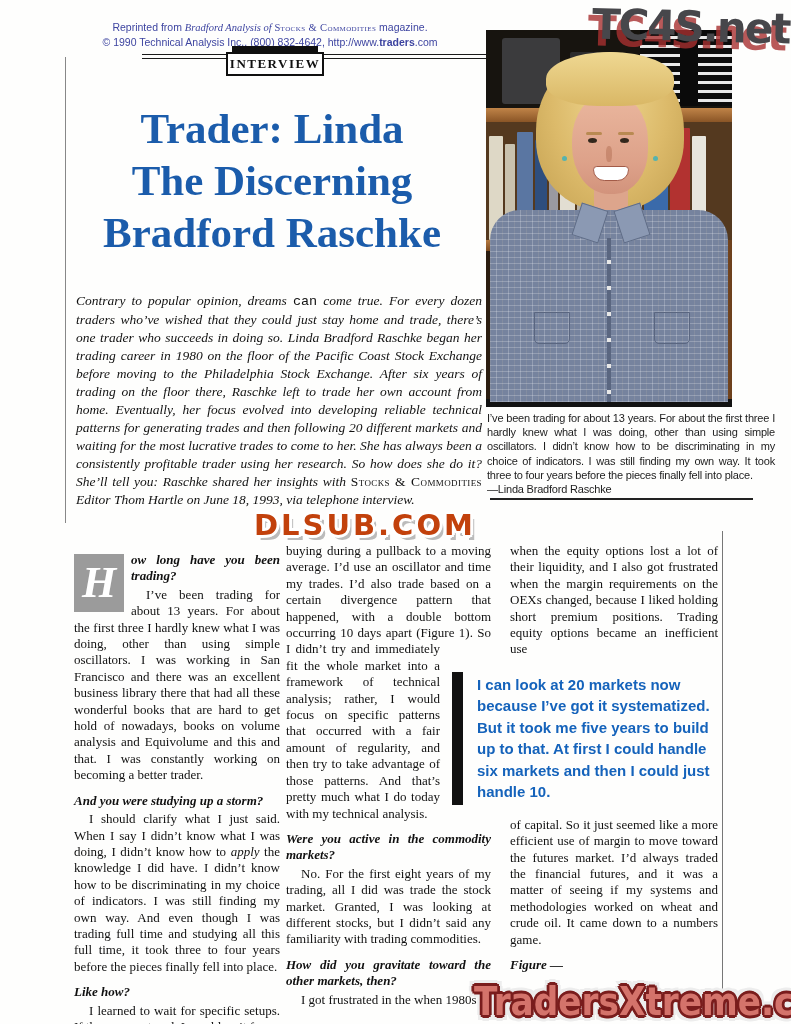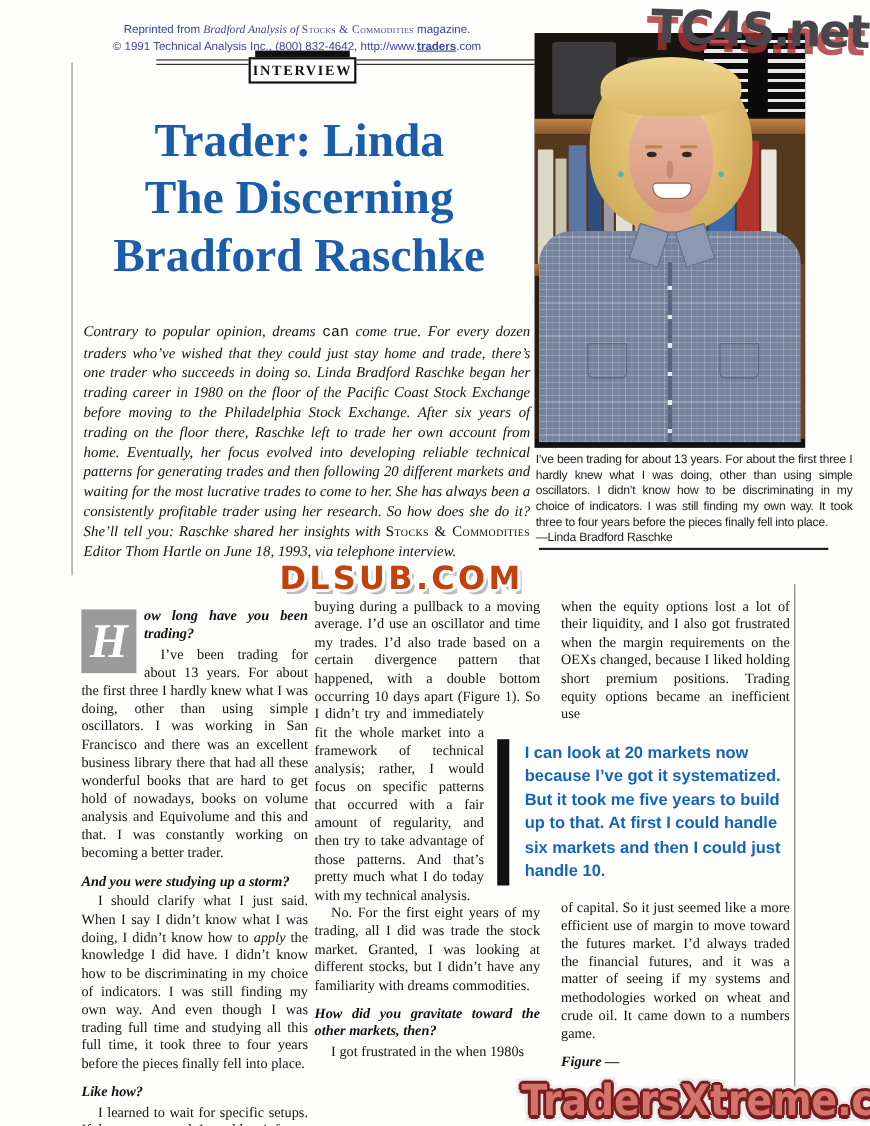--- a/index.html
+++ b/index.html
@@ -4,21 +4,21 @@
 <style>
   html,body{margin:0;padding:0;background:#ffffff;}
   .page{position:relative;width:791px;height:1024px;background:#fefefd;overflow:hidden;
         font-family:"Liberation Serif",serif;color:#111;}
 
   
   .reprint{position:absolute;left:58px;top:20px;width:424px;text-align:center;
            color:#3d44a0;font-family:"Liberation Sans",sans-serif;font-size:10.5px;line-height:14px;}
   .reprint .ital{font-family:"Liberation Serif",serif;font-style:italic;}
   .reprint .sc{font-family:"Liberation Serif",serif;font-variant:small-caps;letter-spacing:.4px;}
-  .reprint .bld{font-weight:bold;text-decoration:underline;}
+  .reprint .bld{font-weight:bold;}
   .header-rule{position:absolute;left:142px;top:54px;width:344px;height:3px;
                border-top:1.5px solid #1a1a1a;border-bottom:1.5px solid #1a1a1a;}
   .left-rule{position:absolute;left:65px;top:57px;width:1px;height:466px;background:#888;}
   .interview-backbar{position:absolute;left:232px;top:46px;width:86px;height:14px;background:#101010;}
   .interview-box{position:absolute;left:226px;top:52px;width:94px;height:20px;background:#fff;
                  border:2px solid #101010;display:flex;align-items:center;justify-content:center;
                  font-weight:bold;font-size:13px;letter-spacing:1.5px;}
 
   
   .article-title{position:absolute;left:60px;top:103px;width:424px;text-align:center;
@@ -116,21 +116,21 @@
               line-height:21.5px;color:#1563bb;text-align:left;text-indent:0;}
   .col-rule{position:absolute;left:722px;top:531px;width:1px;height:477px;background:#777;}
 </style>
 </head>
 <body>
 
 <div class="page">
 
   <div class="reprint">
     <div><span>Reprinted from </span><span class="ital">Bradford Analysis of </span><span class="sc">Stocks &amp; Commodities</span><span> magazine.</span></div>
-    <div><span>© 1991 Technical Analysis Inc., (800) 832-4642, http://www.</span><span class="bld">traders</span><span>.com</span></div>
+    <div><span>© 1990 Technical Analysis Inc., (800) 832-4642, http://www.</span><span class="bld">traders</span><span>.com</span></div>
   </div>
 
   <div class="header-rule"></div>
   <div class="left-rule"></div>
   <div class="interview-backbar"></div>
   <div class="interview-box">
       <span>INTERVIEW</span>
     </div>
 
   <h1 class="article-title" style="margin:0;">
@@ -203,21 +203,22 @@
     <p class="q"><span class="dropcap">H</span><span>ow long have you been trading?</span></p>
     <p class="ans">I’ve been trading for about 13 years. For about the first three I hardly knew what I was doing, other than using simple oscillators. I was working in San Francisco and there was an excellent business library there that had all these wonderful books that are hard to get hold of nowadays, books on volume analysis and Equivolume and this and that. I was constantly working on becoming a better trader.</p>
     <p class="q">And you were studying up a storm?</p>
     <p class="ans"><span>I should clarify what I just said. When I say I didn’t know what I was doing, I didn’t know how to </span><span class="em-it">apply</span><span> the knowledge I did have. I didn’t know how to be discriminating in my choice of indicators. I was still finding my own way. And even though I was trading full time and studying all this full time, it took three to four years before the pieces finally fell into place.</span></p>
     <p class="q">Like how?</p>
     <p class="ans">I learned to wait for specific setups. If there was a trend, I would wait for</p>
   </div>
 
   <div class="col col-2">
     <p class="cont"><span>buying during a pullback to a moving average. I’d use an oscillator and time my trades. I’d also trade based on a certain divergence pattern that happened, with a double bottom occurring 10 days apart (Figure 1). So I didn’t try </span><span class="pq-spacer"></span><span>and immediately fit the whole market into a framework of technical analysis; rather, I would focus on specific patterns that occurred with a fair amount of regularity, and then try to take advantage of those patterns. And that’s pretty much what I do today with my technical analysis.</span></p>
-    <p class="ans">No. For the first eight years of my trading, all I did was trade the stock market. Granted, I was looking at different stocks, but I didn’t have any familiarity with dreams commodities.</p>
+    <p class="q">Were you active in the commodity markets?</p>
+    <p class="ans">No. For the first eight years of my trading, all I did was trade the stock market. Granted, I was looking at different stocks, but I didn’t said any familiarity with trading commodities.</p>
     <p class="q">How did you gravitate toward the other markets, then?</p>
     <p class="ans">I got frustrated in the when 1980s</p>
   </div>
 
   <div class="col col-3">
     <p class="cont">when the equity options lost a lot of their liquidity, and I also got frustrated when the margin requirements on the OEXs changed, because I liked holding short premium positions. Trading equity options became an inefficient use</p>
     <div class="pull-quote">I can look at 20 markets now because I’ve got it systematized. But it took me five years to build up to that. At first I could handle six markets and then I could just handle 10.</div>
     <p class="cont">of capital. So it just seemed like a more efficient use of margin to move toward the futures market. I’d always traded the financial futures, and it was a matter of seeing if my systems and methodologies worked on wheat and crude oil. It came down to a numbers game.</p>
     <p class="q">Figure —</p>
   </div>

